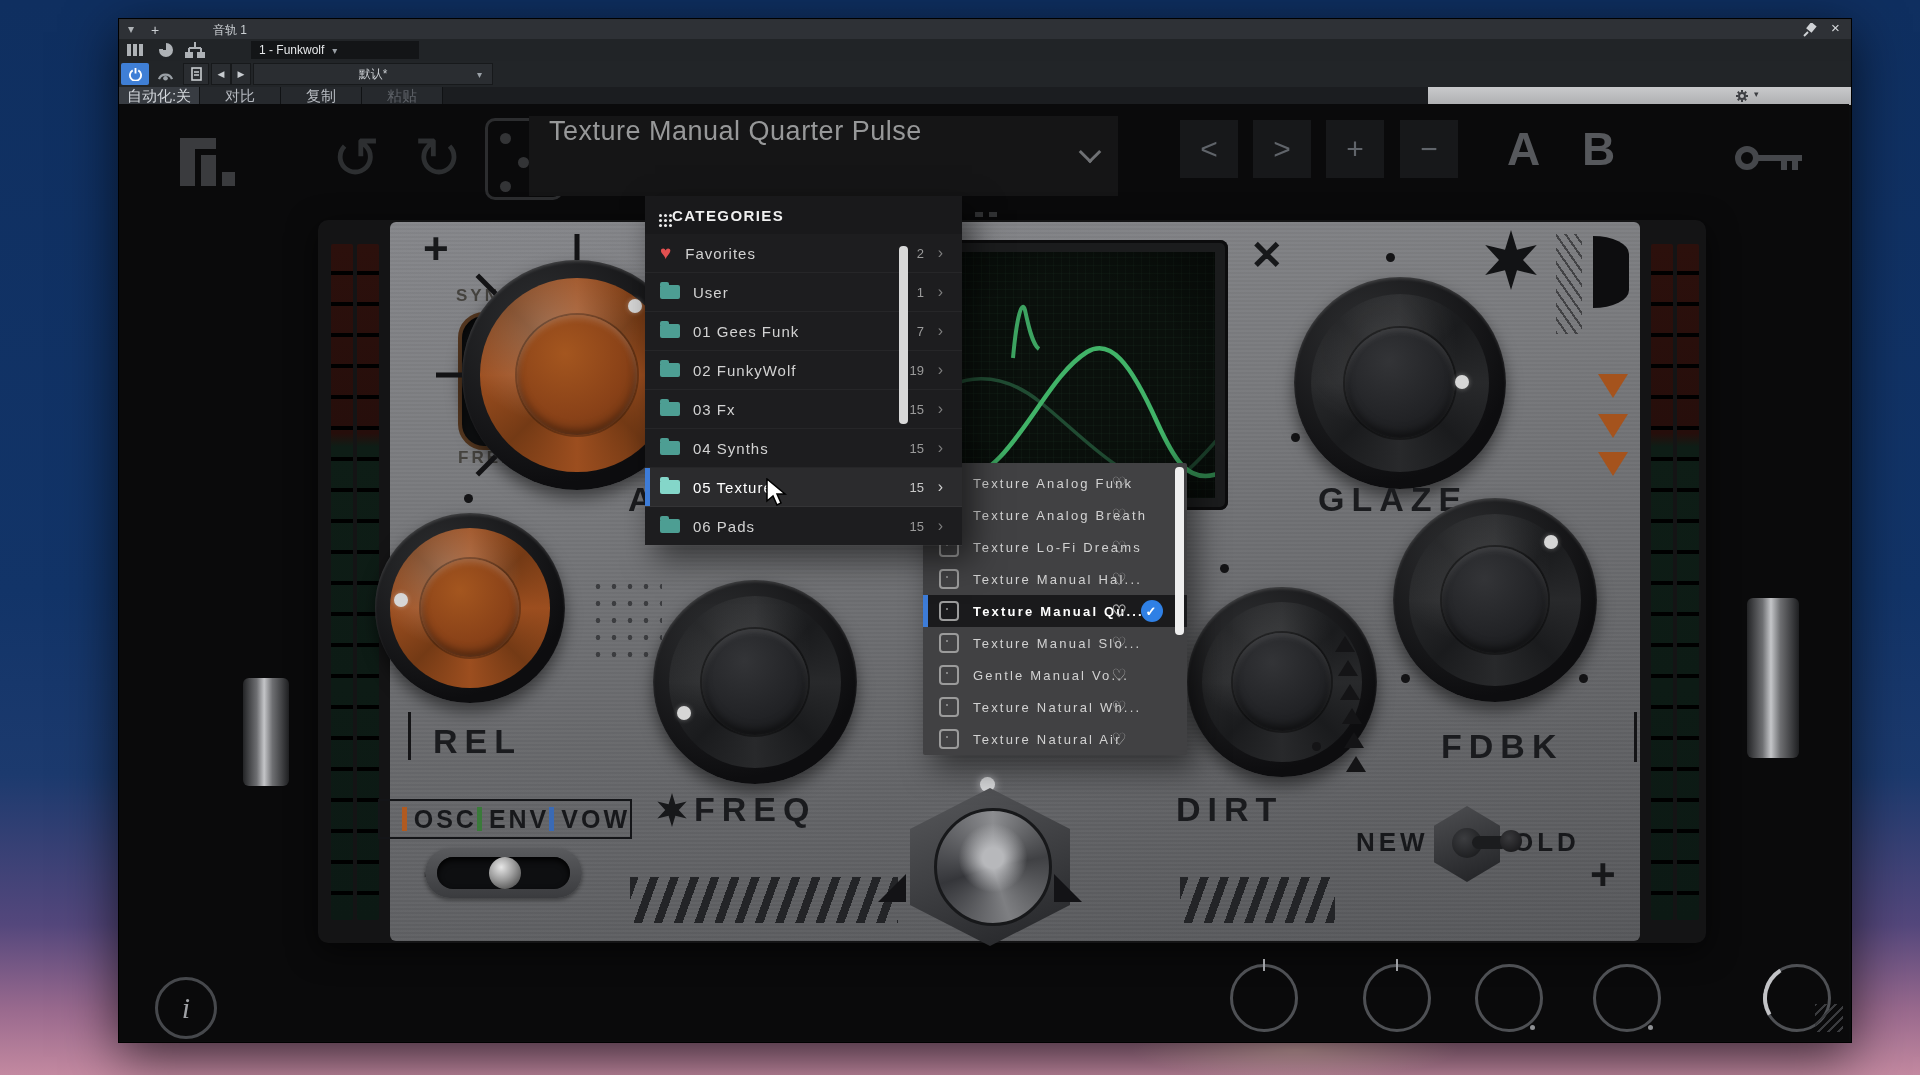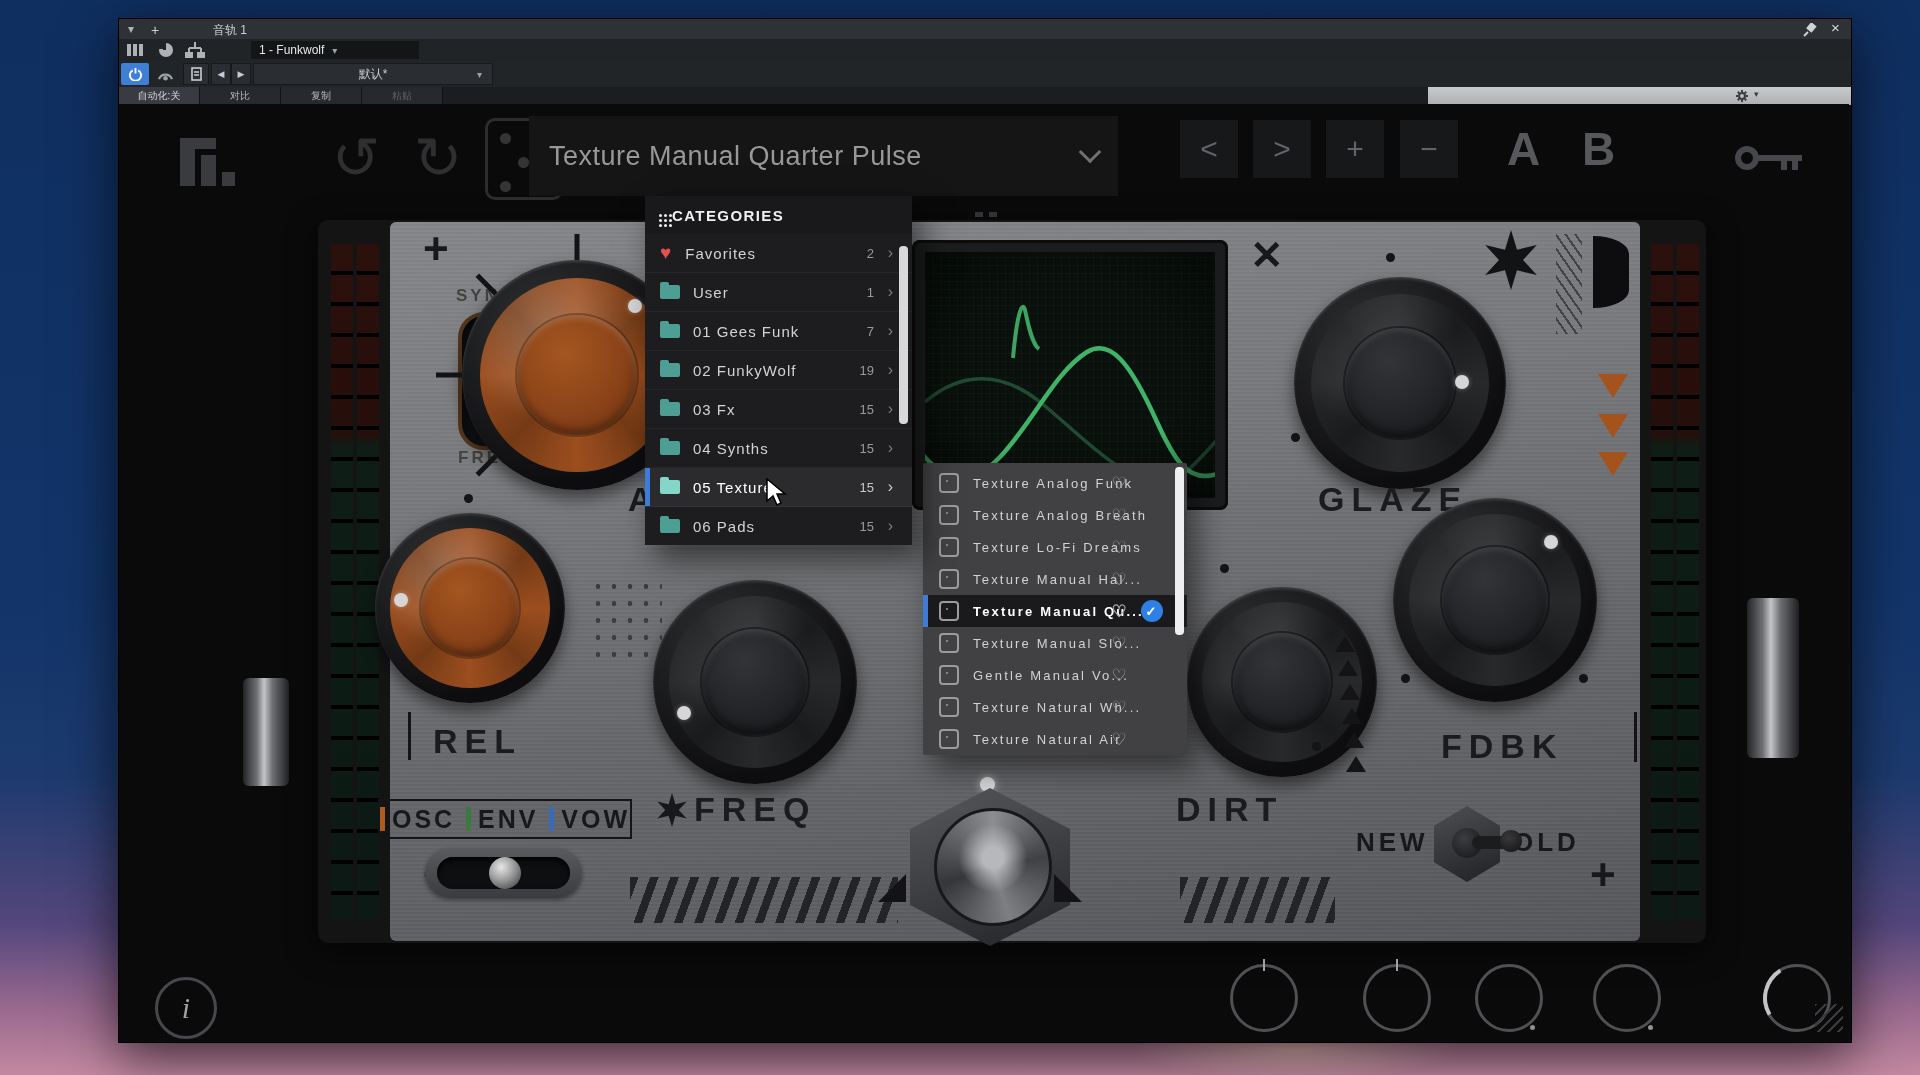--- a/index.html
+++ b/index.html
@@ -11,26 +11,26 @@
   .win{position:absolute;left:118px;top:18px;width:1732px;height:1023px;background:#0b0c0d;box-shadow:0 14px 50px rgba(0,0,0,.65);border:1px solid #000;}
   .titlebar{position:absolute;left:0;top:0;width:100%;height:20px;background:#2e3136;color:#ccd0d4;font-size:12px;}
   .titlebar .t{position:absolute;top:3px;}
   .row2{position:absolute;left:0;top:20px;width:100%;height:22px;background:#212427;border-bottom:1px solid #101113;}
   .row3{position:absolute;left:0;top:42px;width:100%;height:26px;background:#222528;border-bottom:1px solid #101113;}
   .row4{position:absolute;left:0;top:68px;width:100%;height:18px;background:#1b1d20;}
   .ibtn{display:flex;align-items:center;justify-content:center;}
   .trackbtn{position:absolute;left:132px;top:2px;width:152px;height:18px;background:#131517;color:#e6e8ea;font-size:12px;display:flex;align-items:center;padding:0 8px;gap:8px;}
   .pwr{position:absolute;left:2px;top:2px;width:28px;height:22px;background:#3f7fd6;border-radius:2px;}
   .seg{position:absolute;top:2px;height:22px;background:#2a2d31;border:1px solid #17191b;box-sizing:border-box;color:#c8ccd0;}
-  .tab{position:absolute;top:0;height:18px;font-size:10px;color:#b6bac0;display:flex;align-items:center;justify-content:center;background:#26292d;border-right:1px solid #101214;}
+  .tab{position:absolute;top:0;height:18px;font-size:15px;color:#b6bac0;display:flex;align-items:center;justify-content:center;background:#26292d;border-right:1px solid #101214;}
   .lightstrip{position:absolute;left:1309px;top:0;width:423px;height:18px;background:linear-gradient(#c9cacc,#aeafb1);}
   
   .plug{position:absolute;left:119px;top:104px;width:1730px;height:937px;background:#0a0a0b;}
   .hbtn{position:absolute;background:#17181a;color:#60646a;display:flex;align-items:center;justify-content:center;font-size:30px;}
-  .presetbox{position:absolute;left:529px;top:116px;width:589px;height:80px;background:#151516;display:flex;align-items:center;}
+  .presetbox{position:absolute;left:529px;top:116px;width:589px;height:80px;background:#151516;display:flex;}
   .chev{width:13px;height:13px;border-right:3px solid #6f7174;border-bottom:3px solid #6f7174;transform:rotate(45deg);}
   .bezel{position:absolute;left:318px;top:220px;width:1388px;height:723px;background:#141415;border-radius:10px;box-shadow:0 8px 30px rgba(0,0,0,.6);}
   .meter{position:absolute;width:22px;height:676px;top:24px;border-radius:2px;
     background:linear-gradient(180deg,#2c100c 0%,#260e0b 28%,#0e1d16 30%,#0c1914 100%);}
   .meter:after{content:"";position:absolute;inset:0;background:repeating-linear-gradient(180deg,transparent 0 27px,#000 27px 31px);}
   .metal{position:absolute;left:72px;top:2px;width:1250px;height:719px;border-radius:6px;
     background:repeating-linear-gradient(180deg,rgba(255,255,255,.025) 0 2px,rgba(0,0,0,.02) 2px 4px),
     linear-gradient(172deg,#85868a 0%,#797a7d 30%,#67686b 62%,#57585b 100%);}
   .mark{position:absolute;color:#17181a;font-weight:700;}
   .plabel{position:absolute;color:#1a1b1e;font-weight:700;letter-spacing:7px;font-size:34px;}
@@ -48,21 +48,21 @@
   .tick{position:absolute;left:50%;top:50%;width:5px;height:26px;background:#131315;}
   .mdot{position:absolute;width:9px;height:9px;border-radius:50%;background:#141416;}
   .hatch{position:absolute;height:46px;background:repeating-linear-gradient(110deg,#232427 0 8px,rgba(0,0,0,0) 8px 19px);}
   .tri-dn{width:0;height:0;border-left:15px solid transparent;border-right:15px solid transparent;border-top:24px solid #a5531d;position:absolute;}
   .tri-up{width:0;height:0;border-left:10px solid transparent;border-right:10px solid transparent;border-bottom:16px solid #141416;position:absolute;}
   .scope{position:absolute;left:912px;top:240px;width:316px;height:270px;background:#1b1c1d;border-radius:8px;box-shadow:inset 0 0 0 3px #0c0c0d;}
   .screen{position:absolute;left:13px;top:12px;right:13px;bottom:12px;background:
     repeating-linear-gradient(0deg,rgba(70,130,90,.06) 0 1px,transparent 1px 8px),
     repeating-linear-gradient(90deg,rgba(70,130,90,.06) 0 1px,transparent 1px 8px),#0a100c;overflow:hidden;}
   
-  .catpanel{position:absolute;left:645px;top:196px;width:267px;height:349px;background:#1d1d1f;box-shadow:10px 14px 30px rgba(0,0,0,.55);z-index:40;}
+  .catpanel{position:absolute;left:645px;top:196px;width:317px;height:349px;background:#1d1d1f;box-shadow:10px 14px 30px rgba(0,0,0,.55);z-index:40;}
   .cathead{height:38px;display:flex;align-items:center;padding-left:14px;gap:10px;color:#f0f0f0;font-weight:700;font-size:15px;letter-spacing:1.4px;background:#19191b;}
   .gridicon{width:3px;height:3px;background:#ececec;border-radius:50%;
     box-shadow:5px 0 0 #ececec,10px 0 0 #ececec,0 5px 0 #ececec,5px 5px 0 #ececec,10px 5px 0 #ececec,0 10px 0 #ececec,5px 10px 0 #ececec,10px 10px 0 #ececec;}
   .catrow{position:relative;height:38px;display:flex;align-items:center;padding-left:15px;gap:13px;color:#d2d2d2;font-size:15px;letter-spacing:1px;border-bottom:1px solid rgba(255,255,255,.045);}
   .catrow.sel{background:#2b2b2d;color:#fff;}
   .catrow.sel:before{content:"";position:absolute;left:0;top:0;width:5px;height:100%;background:#3d7cd8;}
   .folder{width:20px;height:14px;background:#4d9e93;border-radius:2px;position:relative;flex:0 0 auto;}
   .folder:before{content:"";position:absolute;left:0;top:-3px;width:9px;height:4px;background:inherit;border-radius:2px 2px 0 0;}
   .catcount{position:absolute;right:38px;font-size:13px;color:#9a9a9a;letter-spacing:0;}
   .catchev{position:absolute;right:18px;color:#7d7d7d;font-size:16px;}
@@ -74,21 +74,21 @@
   .pico{width:16px;height:16px;border:2px solid #9b9b9b;border-radius:4px;position:relative;flex:0 0 auto;}
   .pico:after{content:"";position:absolute;left:5px;top:5px;width:2px;height:2px;background:#9b9b9b;border-radius:50%;}
   .pheart{position:absolute;right:58px;color:#a8a8a8;font-size:17px;}
   .pcheck{position:absolute;right:24px;width:22px;height:22px;border-radius:50%;background:#2f80e5;color:#fff;font-size:13px;font-weight:700;display:flex;align-items:center;justify-content:center;}
   .pthumb{position:absolute;right:3px;top:4px;width:9px;height:168px;background:#efefef;border-radius:4px;}
   
   .fknob{position:absolute;width:62px;height:62px;border:3px solid #4e5054;border-radius:50%;}
   .ftick{position:absolute;left:50%;top:-8px;width:2px;height:12px;background:#9fa1a5;transform:translateX(-50%);}
   .fdot{position:absolute;width:5px;height:5px;border-radius:50%;background:#8e9094;bottom:-1px;right:5px;}
   .cyl{position:absolute;border-radius:6px;background:linear-gradient(90deg,#232426,#6e6f72 30%,#c4c5c8 46%,#6e6f72 64%,#1e1f21);}
-  .osebox{position:absolute;left:378px;top:799px;width:250px;height:36px;border:2px solid #141518;display:flex;align-items:center;justify-content:space-between;}
+  .osebox{position:absolute;left:378px;top:799px;width:250px;height:36px;border:2px solid #141518;display:flex;align-items:center;justify-content:flex-end;}
   .oseitem{display:flex;align-items:center;gap:7px;font-weight:700;font-size:25px;letter-spacing:3px;color:#17181b;}
   .osebar{width:5px;height:24px;}
 </style>
 </head>
 <body>
 
 <div class="stage">
   <div class="glow"></div>
 
   <div class="win">

